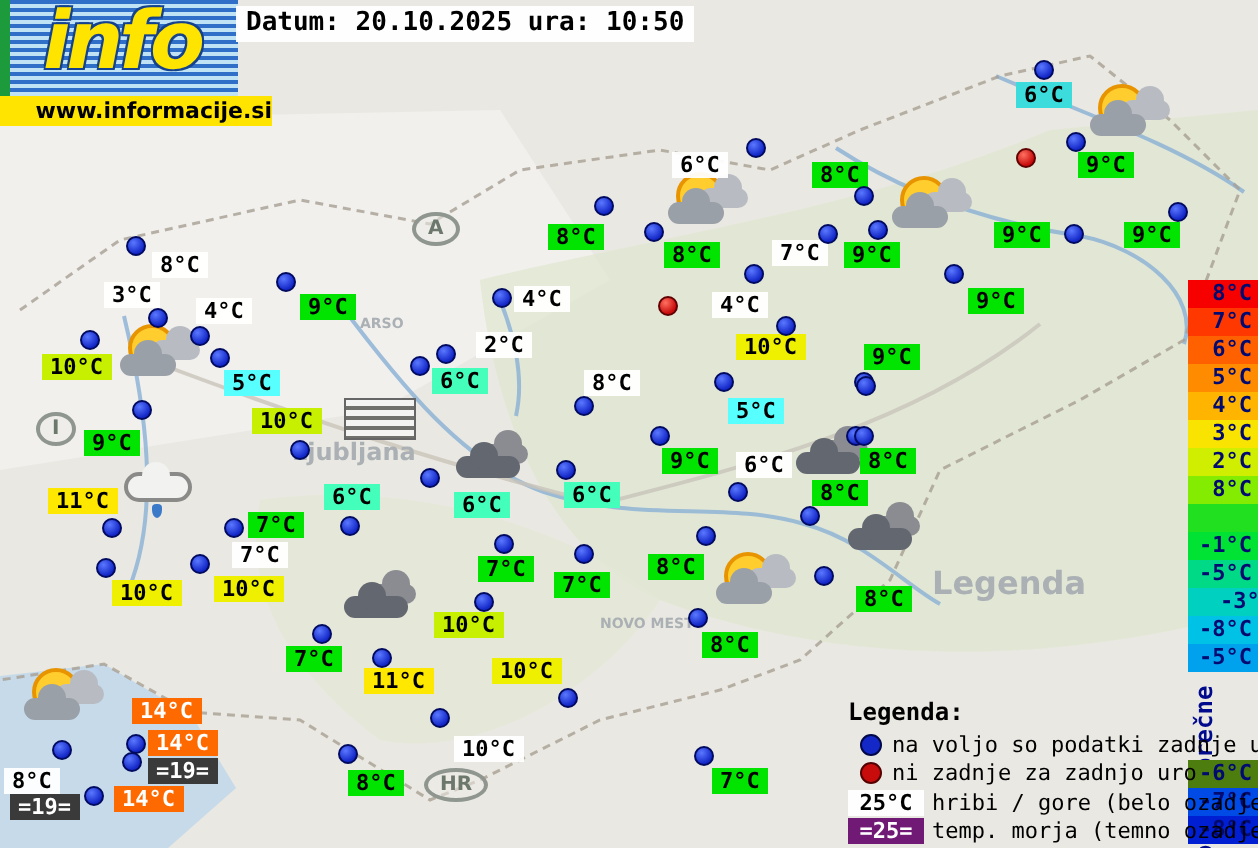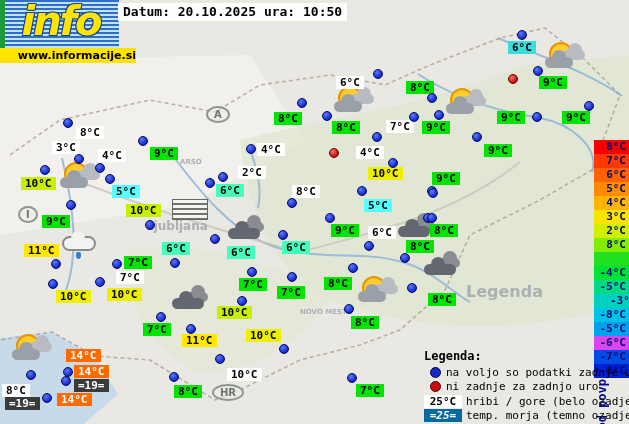--- a/index.html
+++ b/index.html
@@ -65,21 +65,21 @@
   
   #legend{position:absolute;left:424px;top:349px;z-index:5;font-size:11px;color:#000;}
   #legend .ltitle{font-size:12px;font-weight:bold;margin-bottom:2px;}
   #legend .lrow{display:flex;align-items:center;height:14.5px;white-space:nowrap;}
   #legend .mark{display:inline-block;margin:0 5px 0 6px;}
   #legend .mdot{width:9px;height:9px;border-radius:50%;border:1px solid #00084a;}
   #legend .mdot.red{border-color:#500;}
   #legend .msample{width:38px;height:13px;line-height:13px;text-align:center;font-weight:bold;
      font-size:11px;margin:0 4px 0 0;}
   #legend .msample.white{background:rgba(255,255,255,.95);color:#000;}
-  #legend .msample.dark{background:#0369a1;color:#fff;font-style:italic;}
+  #legend .msample.dark{background:#701a75;color:#fff;}
 </style>
 </head>
 <body>
 
 <div id="stage">
 
   <svg id="bgmap" width="629" height="424" viewBox="0 0 629 424">
     <rect x="0" y="0" width="629" height="424" fill="#eae8e2"></rect>
     <path d="M0,60 L250,55 L305,140 L190,205 L0,235 Z" fill="#f1f0ed"></path>
     <path d="M240,140 C330,118 430,105 525,65 L629,55 L629,305 C520,335 415,332 330,300 C278,278 248,215 240,140 Z" fill="#dfe7d0" opacity="0.75"></path>
@@ -113,26 +113,26 @@
   <div id="scale">
       <div class="band" style="background: rgb(246, 0, 0);">8°C</div>
       <div class="band" style="background: rgb(255, 56, 0);">7°C</div>
       <div class="band" style="background: rgb(255, 96, 0);">6°C</div>
       <div class="band" style="background: rgb(255, 140, 0);">5°C</div>
       <div class="band" style="background: rgb(255, 180, 0);">4°C</div>
       <div class="band" style="background: rgb(248, 228, 0);">3°C</div>
       <div class="band" style="background: rgb(208, 238, 0);">2°C</div>
       <div class="band" style="background: rgb(132, 236, 0);">8°C</div>
       <div class="band" style="background: rgb(32, 224, 32);"></div>
-      <div class="band" style="background: rgb(0, 226, 52);">-4°C</div>
+      <div class="band" style="background: rgb(0, 226, 52);">-1°C</div>
       <div class="band" style="background: rgb(0, 218, 134);">-5°C</div>
       <div class="band" style="background: rgb(0, 208, 192); padding-left: 16px;">-3°C</div>
       <div class="band" style="background: rgb(0, 194, 230);">-8°C</div>
       <div class="band" style="background: rgb(0, 162, 238);">-5°C</div>
-      <div class="band" style="background: #d946ef;">-6°C</div>
+      <div class="band" style="background: #4d7c0f; margin-top: 44px;">-6°C</div>
       <div class="band" style="background: rgb(0, 74, 230);">-7°C</div>
       <div class="band" style="background: rgb(0, 30, 210);">-8°C</div>
     </div>
 
   <div id="legend">
     <div class="ltitle">Legenda:</div>
     <div>
         <div class="lrow">
           <span class="mark mdot" style="background: rgb(20, 40, 200);"></span>
           <span>na voljo so podatki zadnje ure</span>

